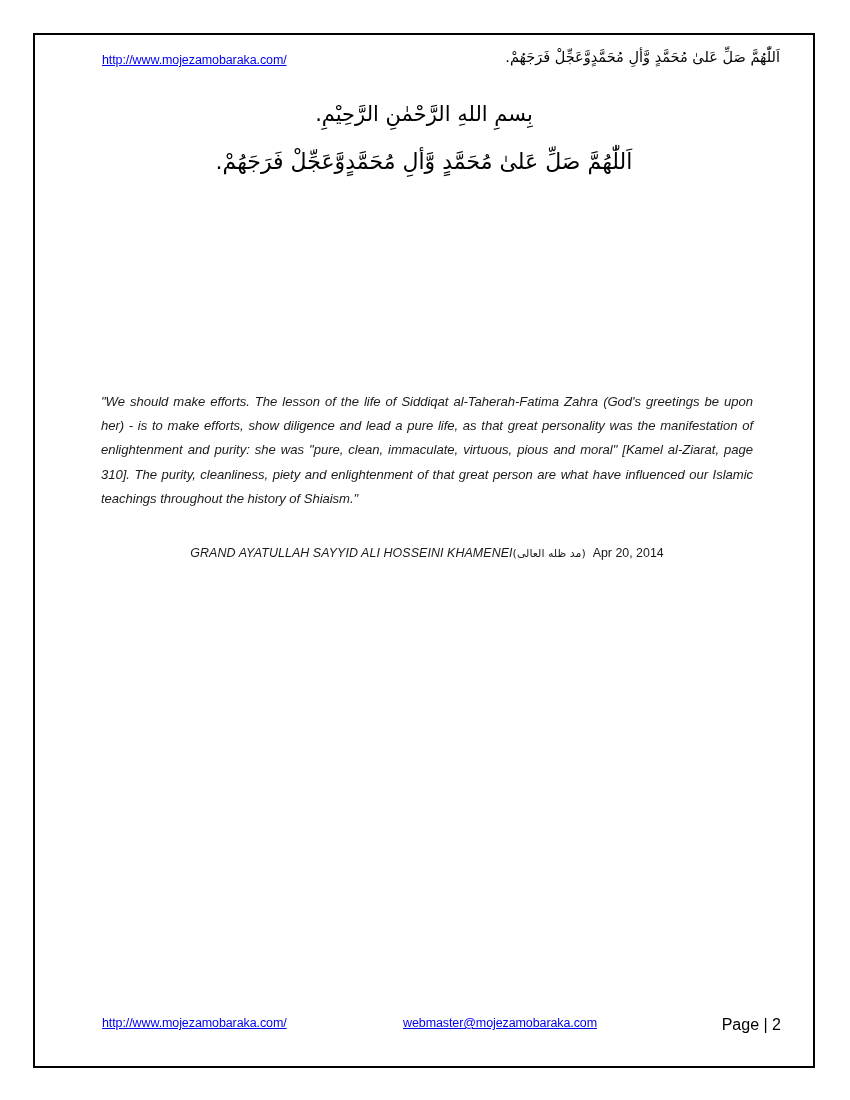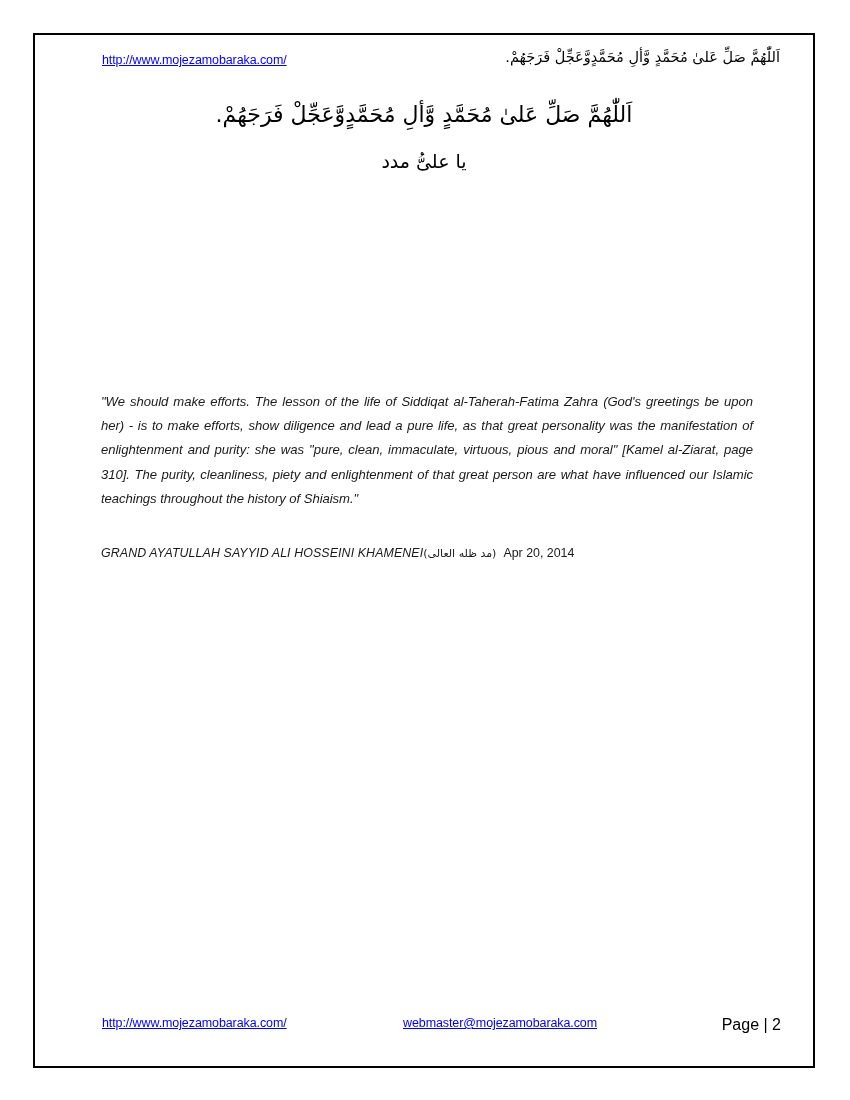--- a/index.html
+++ b/index.html
@@ -116,20 +116,21 @@
   }
 
   .attribution-line {
     position: absolute;
     left: 66px;
     top: 511px;
     width: 652px;
     font-size: 12.4px;
     color: #1a1a1a;
     white-space: nowrap;
+    text-align: center;
   }
   .attrib-name {
     font-style: italic;
     letter-spacing: 0.1px;
   }
   .attrib-honorific {
     font-family: "DejaVu Sans", "Liberation Sans", sans-serif;
     font-style: normal;
     font-size: 11px;
     direction: rtl;
@@ -173,22 +174,22 @@
 
 <div class="page-sheet">
   <div class="page-inner">
 
     <div class="doc-header">
       <a class="header-link" href="#">http://www.mojezamobaraka.com/</a>
       <div class="header-arabic">اَللّٰهُمَّ صَلِّ عَلىٰ مُحَمَّدٍ وَّألِ مُحَمَّدٍوَّعَجِّلْ فَرَجَهُمْ.</div>
     </div>
 
     <div class="invocation-block">
+      <div class="invocation-line inv-bismillah">بِسمِ اللهِ الرَّحْمٰنِ الرَّحِيْمِ.</div>
       <div class="invocation-line inv-salawat">اَللّٰهُمَّ صَلِّ عَلىٰ مُحَمَّدٍ وَّألِ مُحَمَّدٍوَّعَجِّلْ فَرَجَهُمْ.</div>
-      <div class="invocation-line inv-madad">يا علىُّ مدد</div>
     </div>
 
     <div class="quote-block">
       <p class="quote-paragraph">"We should make efforts. The lesson of the life of Siddiqat al-Taherah-Fatima Zahra (God's greetings be upon her) - is to make efforts, show diligence and lead a pure life, as that great personality was the manifestation of enlightenment and purity: she was "pure, clean, immaculate, virtuous, pious and moral" [Kamel al-Ziarat, page 310].  The purity, cleanliness, piety and enlightenment of that great person are what have influenced our Islamic teachings throughout the history of Shiaism."</p>
     </div>
 
     <div class="attribution-line">
       <span class="attrib-name">GRAND AYATULLAH SAYYID ALI HOSSEINI KHAMENEI</span><span class="attrib-honorific">(مد ظله العالی)</span><span class="attrib-date">Apr 20, 2014</span>
     </div>
 

